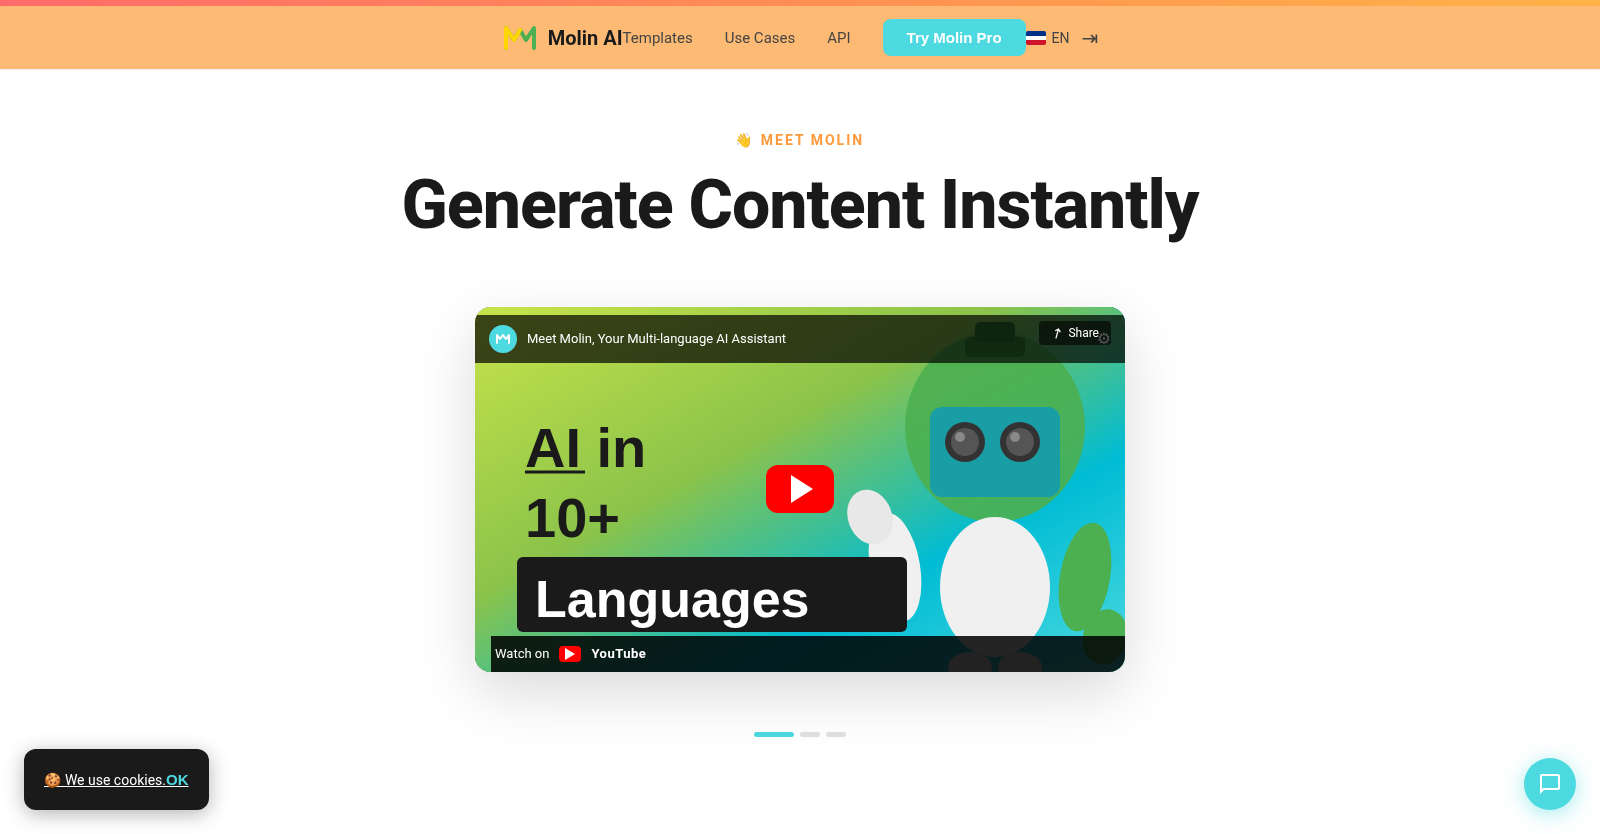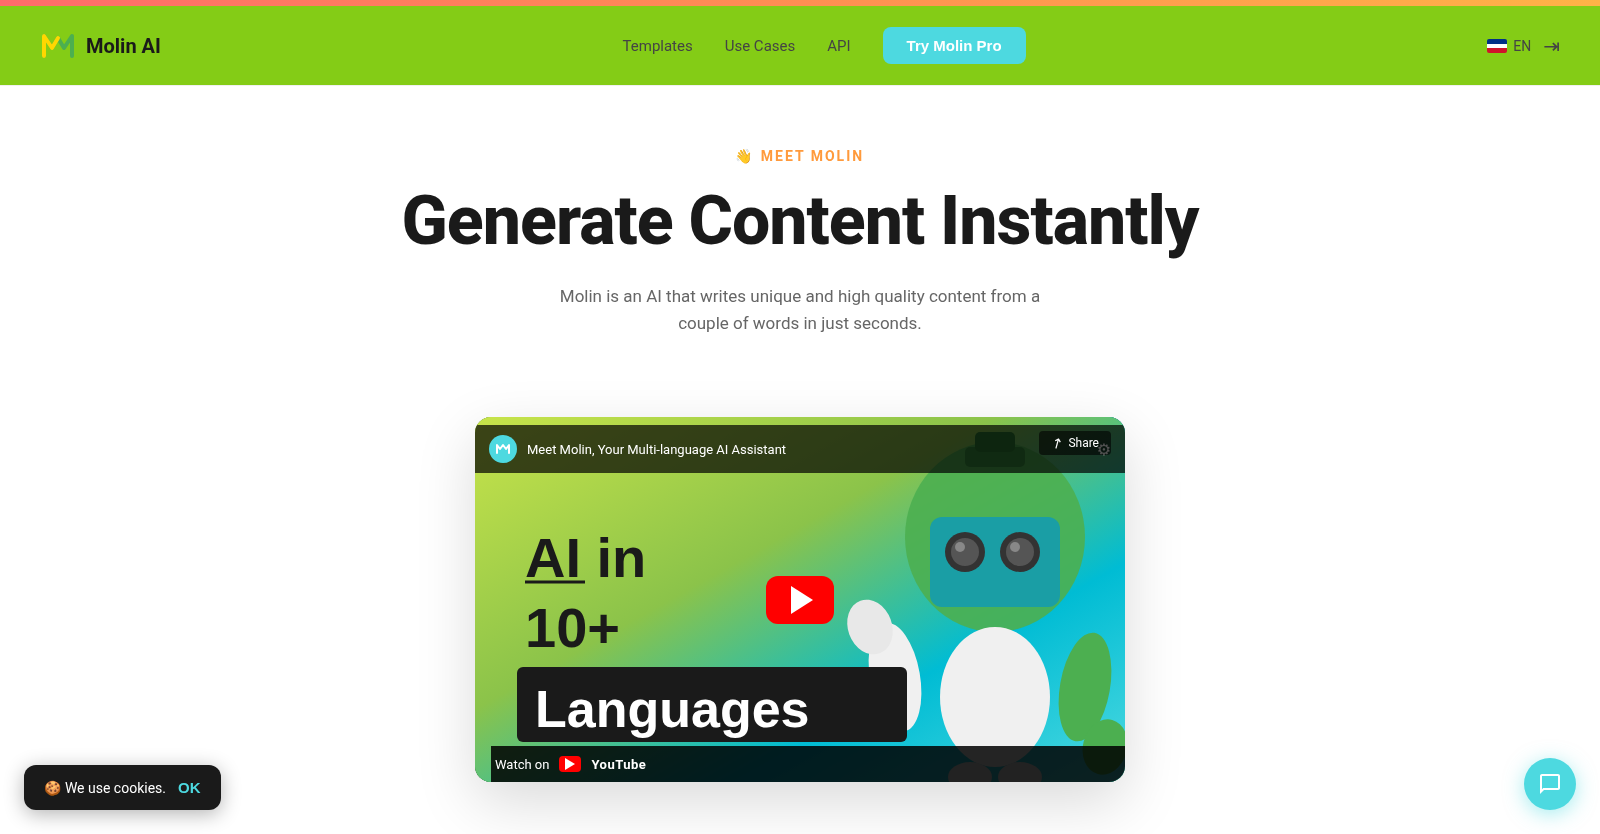--- a/index.html
+++ b/index.html
@@ -14,24 +14,24 @@
     .top-banner {
       background: linear-gradient(90deg, #ff6b6b, #ff8e53, #ffb347);
       height: 6px;
       width: 100%;
     }
 
     
     .navbar {
       display: flex;
       align-items: center;
-      justify-content: space-between;
+      justify-content: center;
       padding: 0 40px;
-      height: 80px;
-      background: #84cc16;
+      height: 64px;
+      background: #fdba74;
       border-bottom: 1px solid #f0f0f0;
     }
 
     .nav-logo {
       display: flex;
       align-items: center;
       gap: 10px;
       cursor: pointer;
     }
 
@@ -310,28 +310,28 @@
       width: 20px;
     }
 
     
     .cookie-banner {
       position: fixed;
       bottom: 24px;
       left: 24px;
       background: #1a1a1a;
       color: #fff;
-      padding: 14px 20px;
+      padding: 22px 20px;
       border-radius: 12px;
       display: flex;
       align-items: center;
-      gap: 12px;
       font-size: 14px;
       z-index: 1000;
       box-shadow: 0 4px 20px rgba(0,0,0,0.3);
+      text-decoration: underline;
     }
 
     .cookie-ok-btn {
       background: transparent;
       color: #4dd9e0;
       border: none;
       font-weight: 700;
       font-size: 15px;
       cursor: pointer;
     }
@@ -386,21 +386,20 @@
       <div class="flag-icon"></div>
       <span>EN</span>
     </div>
     <span class="login-icon">⇥</span>
   </div>
 </nav>
 
 <section class="hero">
   <div class="meet-label">👋 MEET MOLIN</div>
   <h1 class="hero-title">Generate Content Instantly</h1>
-  <p class="hero-subtitle">Molin is an AI that writes unique and high quality content from a couple of words in just seconds.</p>
 </section>
 
 <div class="video-wrapper">
   <div class="video-container">
 
     <div class="video-bg">
 
       <svg width="100%" height="100%" viewBox="0 0 650 365" preserveAspectRatio="xMidYMid slice">
         <defs>
           <linearGradient id="videoBg" x1="0%" y1="0%" x2="100%" y2="100%">

